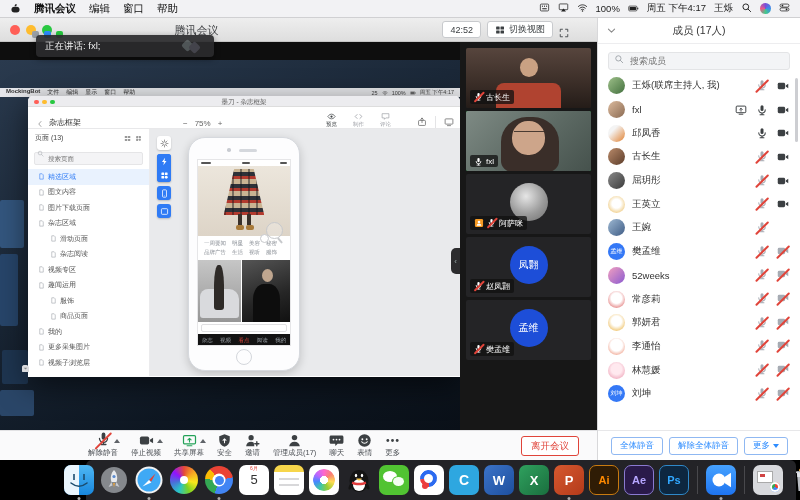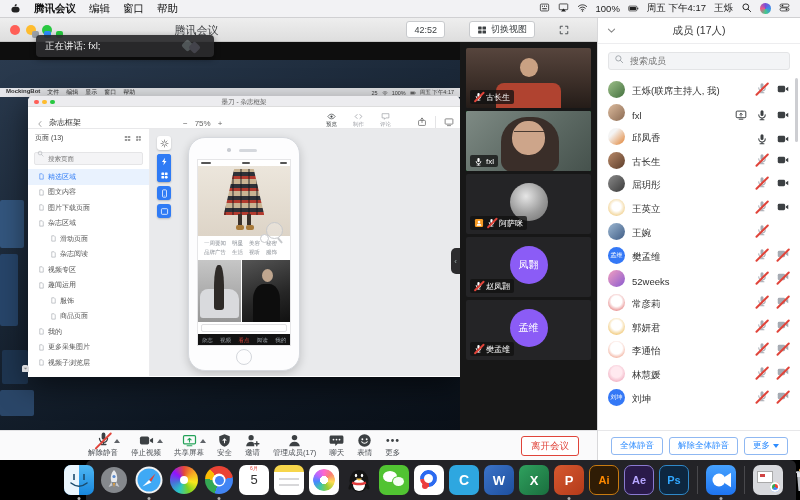--- a/index.html
+++ b/index.html
@@ -20,21 +20,21 @@
 .menubar .ic{width:11px;height:11px;color:#222}
 .siri{width:11px;height:11px;border-radius:50%;background:conic-gradient(#7b4fd8,#3a8fe8,#45c98a,#e85a8a,#7b4fd8);flex:none}
 
 .mwin{position:absolute;left:0;top:18px;width:800px;height:442px;background:#161616}
 .titlebar{position:absolute;left:0;top:0;width:597px;height:24px;background:linear-gradient(#eeeeee,#dedede);
   border-bottom:1px solid #c6c6c6}
 .tl{position:absolute;top:7px;width:10px;height:10px;border-radius:50%}
 .tl.r{left:10px;background:#ff5f57}.tl.y{left:26px;background:#febc2e}.tl.g{left:42px;background:#28c840}
 .win-title{position:absolute;left:0;right:204px;top:0;height:24px;line-height:24px;text-align:center;
   font-size:11px;color:#3d3f42}
-.tb-controls{position:absolute;right:28px;top:3px;display:flex;align-items:center;gap:24px}
+.tb-controls{position:absolute;right:28px;top:3px;display:flex;align-items:flex-end;gap:6px}
 .pill{display:flex;align-items:center;gap:4px;background:#fff;border:1px solid #c8cacd;border-radius:3px;
   height:17px;padding:0 7px;font-size:9px;color:#3c4043}
 .tb-controls .ic{width:10px;height:10px}
 .tb-mini{position:absolute;left:32px;top:13px;display:flex;gap:5px}
 .tb-mini i{width:7px;height:7px;border-radius:2px;display:block}
 
 .toast{position:absolute;left:36px;top:17px;width:178px;height:22px;background:rgba(42,42,44,.92);border-radius:4px;
   display:flex;align-items:center;padding:0 9px;z-index:40;color:#f2f2f2;font-size:9.5px;box-shadow:0 2px 6px rgba(0,0,0,.4)}
 .toast-logo{margin-left:auto;width:26px;height:12px;position:relative;opacity:.35}
 .toast-logo i{position:absolute;width:9px;height:9px;background:#9aa;transform:rotate(45deg);border-radius:2px}
@@ -139,42 +139,42 @@
 
 .vstrip{position:absolute;left:460px;top:24px;width:137px;height:388px;background:#171717;padding:6px 6px 0;
   display:flex;flex-direction:column;gap:3px}
 .vtile{position:relative;width:125px;height:60px;background:#242426;border-radius:2px;overflow:hidden;flex:none}
 .vtile.speaking{box-shadow:inset 0 0 0 2px #2bb24c}
 .vlabel{position:absolute;left:4px;bottom:4px;display:flex;align-items:center;gap:3px;background:rgba(16,16,16,.75);
   border-radius:2px;padding:1.5px 4px;font-size:8px;color:#fff;z-index:6}
 .vlabel .ic{width:9px;height:9px;color:#fff}
 .vlabel .host{color:#f59a23;width:10px;height:10px}
 .vav{position:absolute;left:50%;top:46%;transform:translate(-50%,-50%);width:38px;height:38px;border-radius:50%}
-.vav.txt{background:#8b5cf6;color:#fff;font-size:10px;display:flex;align-items:center;justify-content:center}
+.vav.txt{background:#1d4ed8;color:#fff;font-size:10px;display:flex;align-items:center;justify-content:center}
 .vav.gray{background:radial-gradient(circle at 42% 35%,#e6e6e6,#9b9b9b 55%,#6d6d6d)}
 .vav.warm{background:radial-gradient(circle at 45% 35%,#d4b093,#7d5a44 65%,#483628)}
 .scene{position:absolute;inset:0}
 .scene.man{background:linear-gradient(#57453d 0%,#3a2d27 60%,#241c18 100%)}
 .scene.man .head{position:absolute;left:50%;top:16%;transform:translateX(-50%);width:18px;height:19px;border-radius:50%;background:#c9a183}
 .scene.man .shirt{position:absolute;left:24%;bottom:0;width:52%;height:42%;background:#b04330;border-radius:8px 8px 0 0}
 .scene.woman{background:linear-gradient(135deg,#7e8a84 0%,#5d6a64 55%,#46524d 100%)}
 .scene.woman .hair{position:absolute;left:28%;top:10%;width:46%;height:92%;background:#3a2e29;border-radius:45% 45% 20% 20%}
 .scene.woman .face{position:absolute;left:37%;top:16%;width:26%;height:58%;background:#cda58a;border-radius:48%}
 .scene.woman .glasses{position:absolute;left:38%;top:34%;width:24%;height:5px;border-top:1.4px solid #4a3b32}
 
 .members{position:absolute;left:597px;top:0;width:203px;height:442px;background:#fff;border-left:1px solid #d8d8da}
 .m-head{position:relative;height:26px;border-bottom:1px solid #ededef;display:flex;align-items:center;justify-content:center;
   font-size:10.5px;color:#333}
 .m-head .ic{position:absolute;left:8px;width:11px;height:11px;color:#888}
 .m-search{position:relative;margin:6px 10px}
 .m-search .ic{position:absolute;left:6px;top:4px;width:10px;height:10px;color:#9aa0a6}
 .m-search input{width:100%;height:18px;background:#f3f4f6;border:1px solid #e3e4e6;border-radius:3px;font-size:9px;
   padding-left:21px;color:#555;outline:none;font-family:inherit}
 .mlist{position:absolute;left:0;top:56px;width:203px;height:356px;overflow:hidden}
-.mrow{display:flex;align-items:flex-end;height:23.7px;padding:0 12px 0 10px}
+.mrow{display:flex;align-items:center;height:23.7px;padding:0 12px 0 10px}
 .mav{width:17px;height:17px;border-radius:50%;flex:none}
 .mav.av-txt{background:#3478f6;color:#fff;font-size:6px;display:flex;align-items:center;justify-content:center}
 .av-green{background:linear-gradient(135deg,#9ec08a,#43703e)}
 .av-gray{background:radial-gradient(circle at 40% 35%,#e2e2e2,#8a8a8a)}
 .av-tan{background:linear-gradient(135deg,#dcbb9e,#8a6a52)}
 .av-multi{background:linear-gradient(135deg,#f4f4f4 30%,#e08030)}
 .av-brown{background:linear-gradient(135deg,#b98a6a,#5c3d2a)}
 .av-dark{background:linear-gradient(135deg,#8a8a8a,#3a3a3a)}
 .av-gold{background:radial-gradient(circle at 50% 45%,#fff 35%,#e8b64f)}
 .av-blue{background:linear-gradient(135deg,#9db8d2,#3f5c85)}

